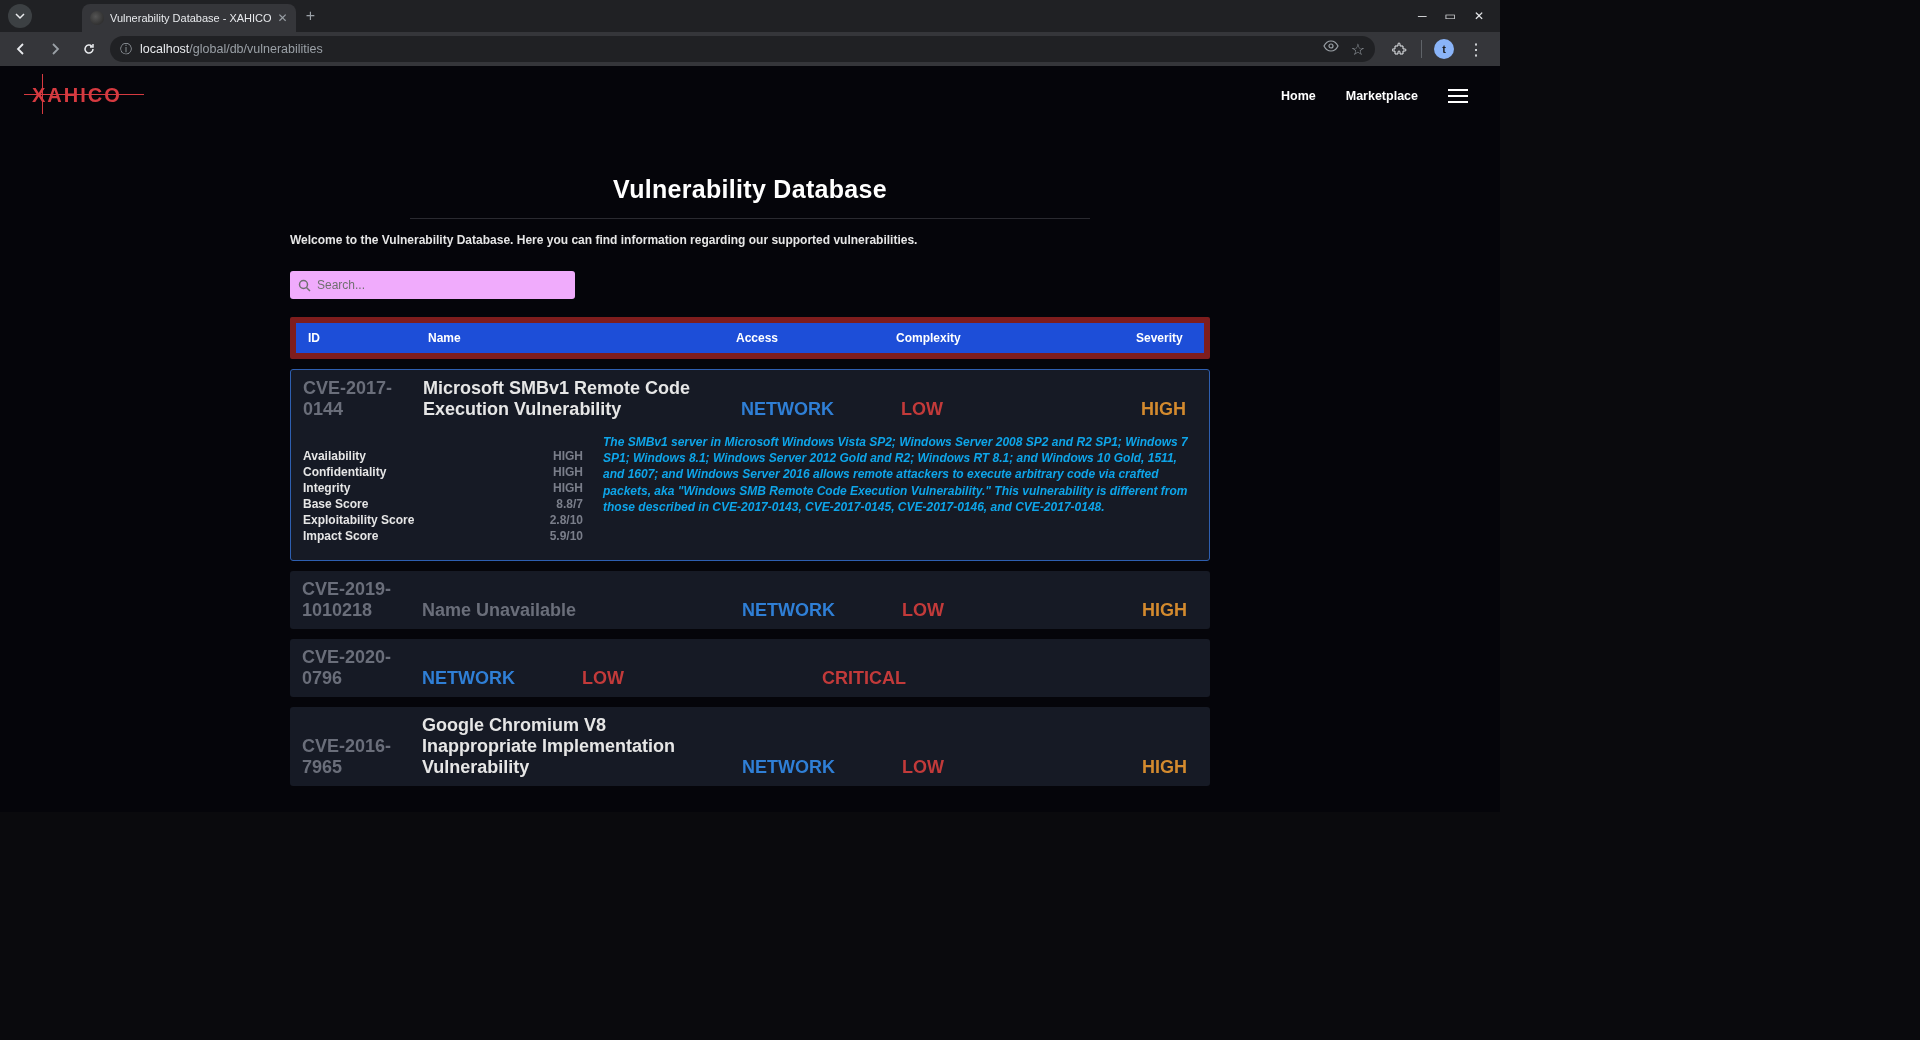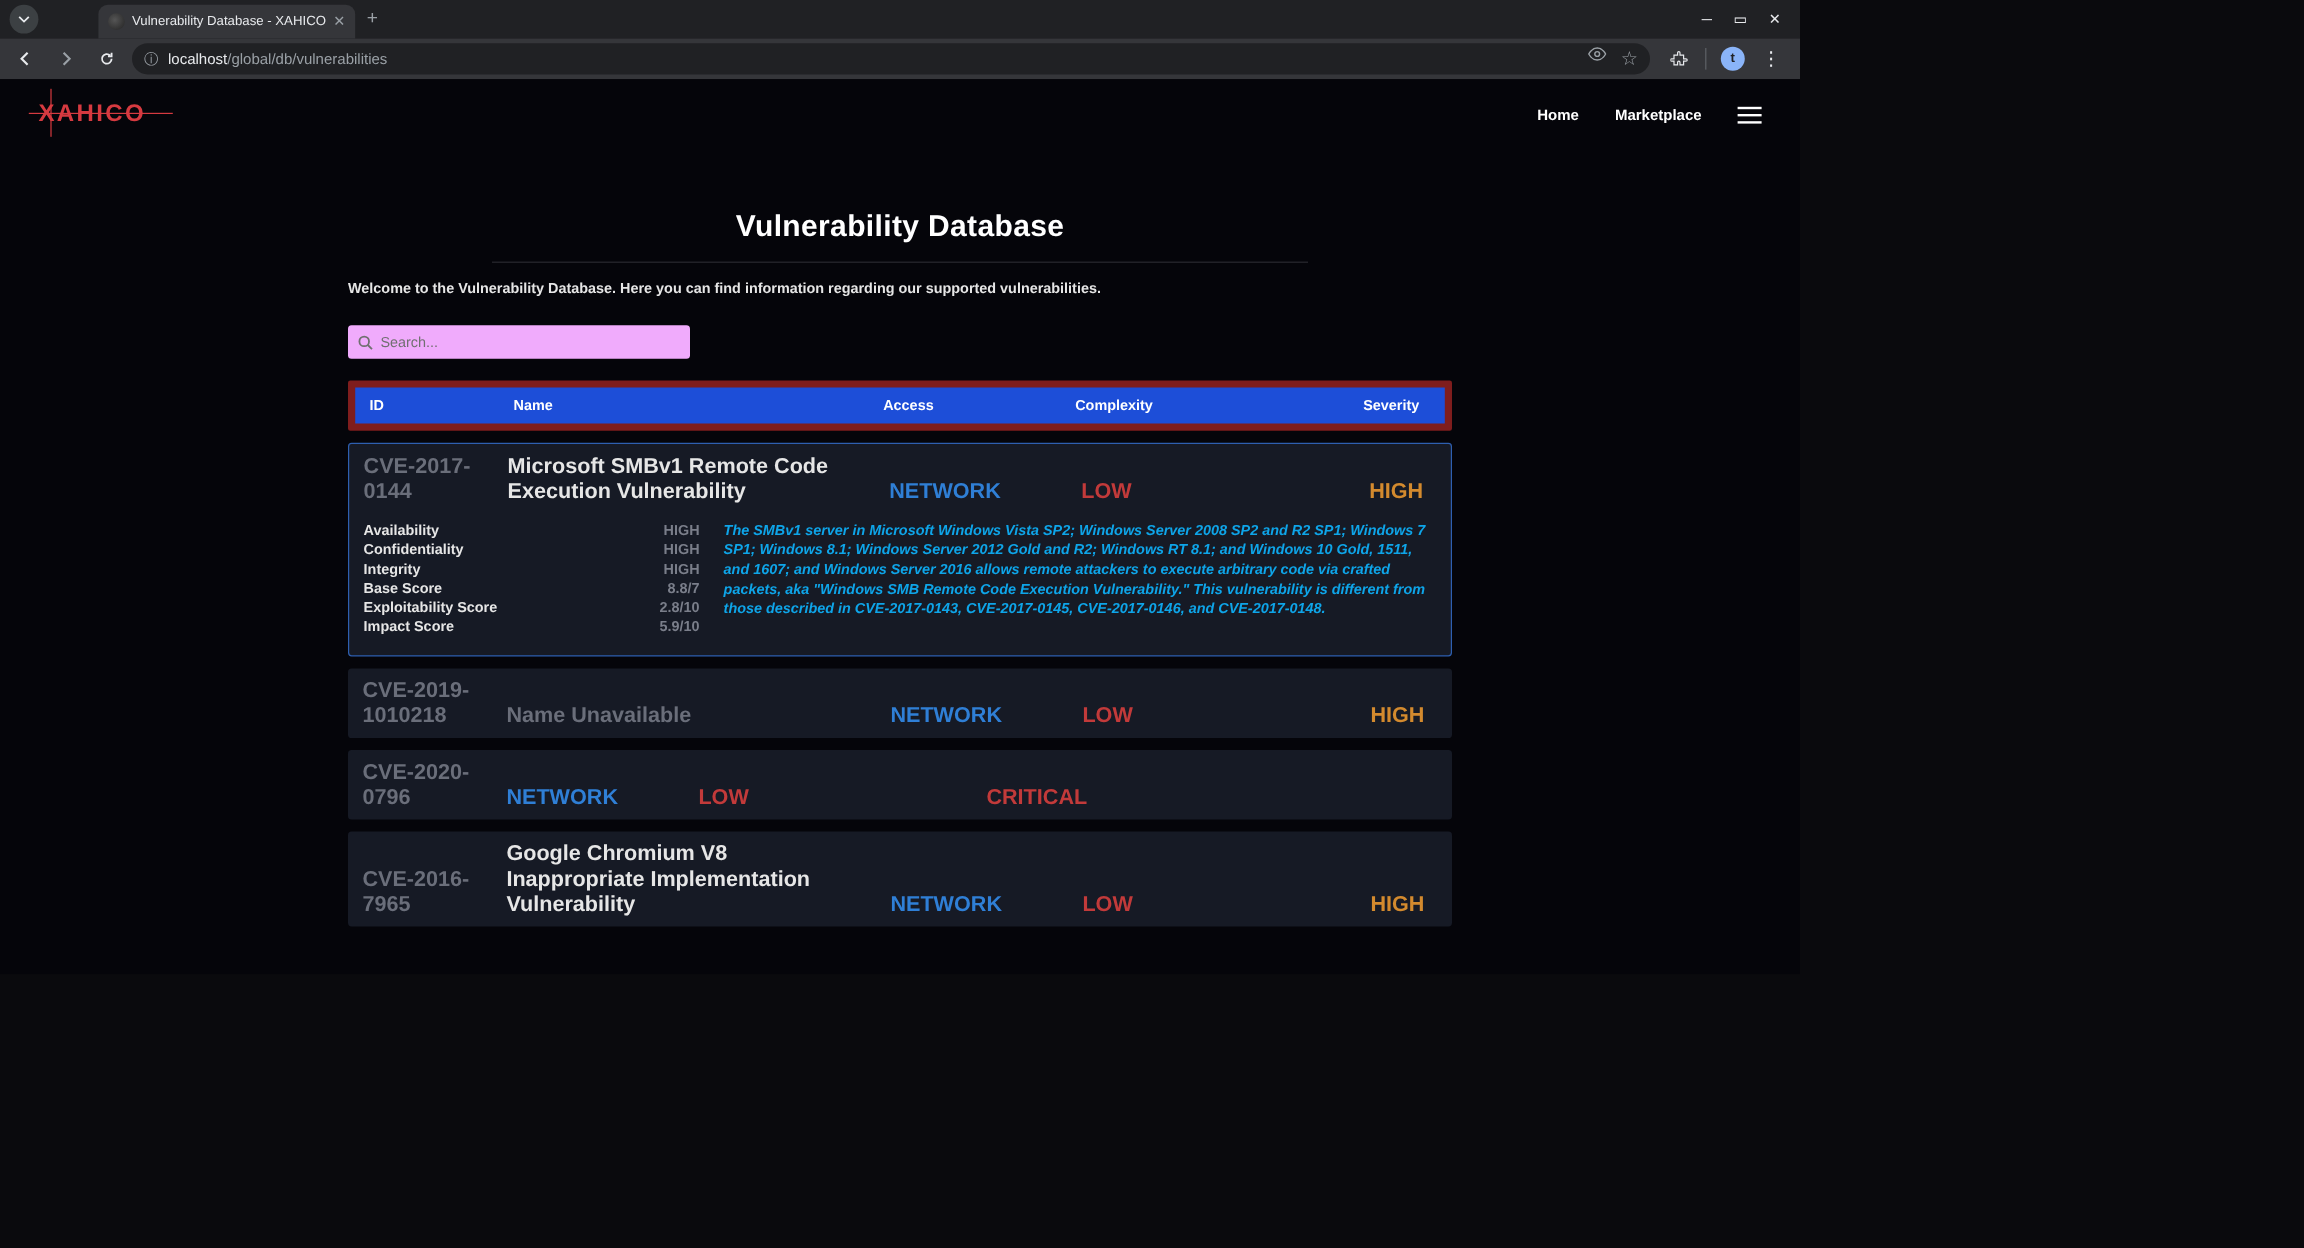--- a/index.html
+++ b/index.html
@@ -268,20 +268,21 @@
 .c-critical { color: #c23a3a; }
 
 .details {
   display: flex;
   gap: 20px;
   padding: 6px 12px 16px;
   font-size: 12px;
 }
 .details .metrics {
   width: 280px;
+  margin-top: 14px;
 }
 .details .metrics .row {
   display: flex;
   justify-content: space-between;
   padding: 1px 0;
 }
 .details .metrics .k { color: #e6e6e6; font-weight: 700; }
 .details .metrics .v { color: #7a7e8a; font-weight: 600; }
 .details .desc {
   flex: 1;

